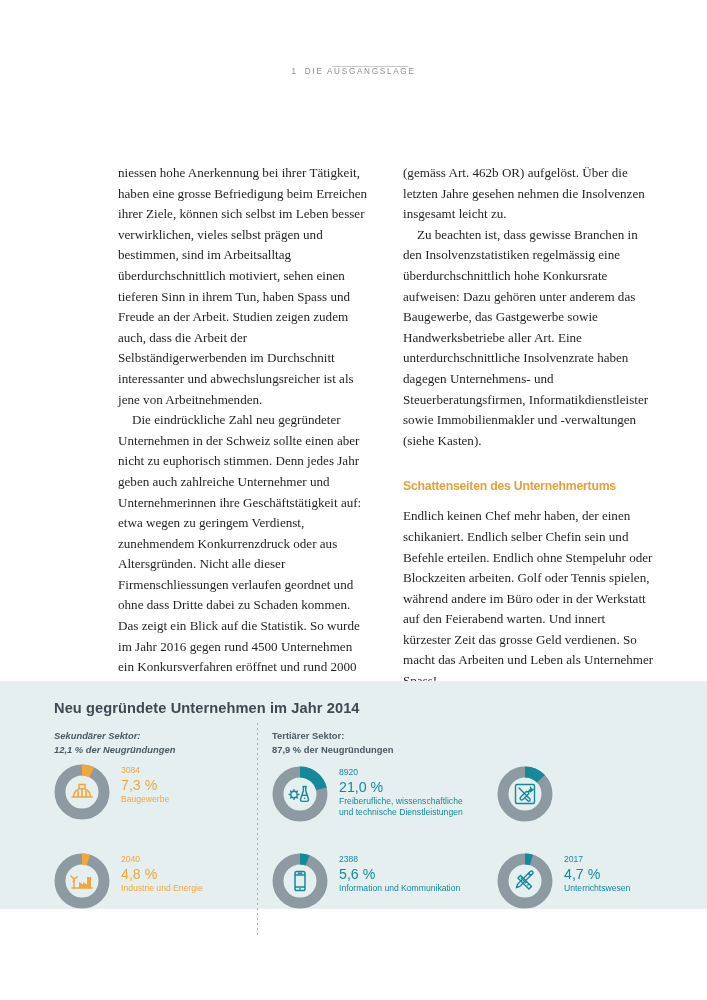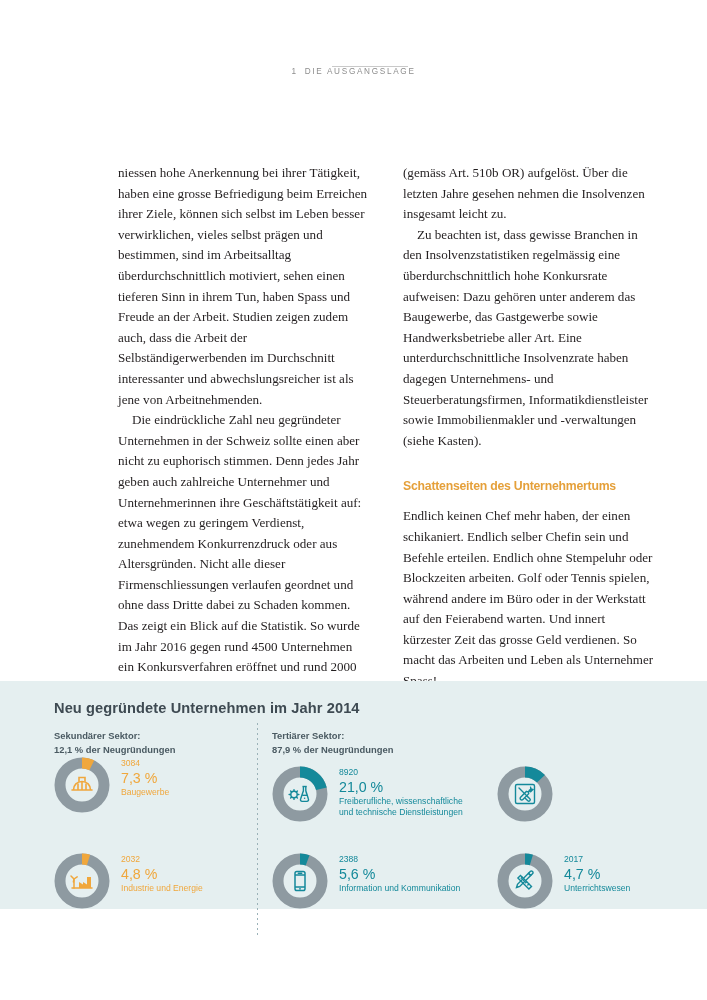--- a/index.html
+++ b/index.html
@@ -62,21 +62,21 @@
   }
   .panel-title{
     position:absolute;left:54px;top:19px;
     font-size:14.6px;font-weight:bold;color:#3e4a52;
     letter-spacing:0.1px;
   }
   .sector{
     position:absolute;
     font-size:9.4px;line-height:13.6px;color:#4a5a62;font-weight:bold;
   }
-  .sector.secondary{left:54px;top:48px;}
+  .sector.secondary{left:54px;top:48px;font-style:italic;}
   .sector.tertiary{left:272px;top:48px;}
   .sector .l2{font-weight:bold;}
 
   .divider{
     position:absolute;left:257px;top:42px;width:1px;height:215px;
     background-image:repeating-linear-gradient(to bottom,#9bb2b8 0 2px,transparent 2px 5px);
   }
 
   
   .item{position:absolute;display:flex;align-items:flex-start;}
@@ -87,21 +87,21 @@
     display:flex;align-items:center;justify-content:center;
   }
   .labels{margin-left:11px;padding-top:1px;}
   .count{font-size:8.6px;line-height:10px;margin-bottom:2px;}
   .pct{font-size:14.2px;font-weight:normal;line-height:16px;margin-bottom:1px;}
   .name{font-size:8.6px;line-height:10.7px;max-width:132px;}
 
   .orange .count,.orange .pct,.orange .name{color:#f0a73c;}
   .teal .count,.teal .pct,.teal .name{color:#14899a;}
 
-  .p-s1{left:54px;top:76px;}
+  .p-s1{left:54px;top:83px;}
   .p-s2{left:54px;top:172px;}
   .p-t1{left:272px;top:85px;}
   .p-t2{left:272px;top:172px;}
   .p-t3{left:497px;top:85px;}
   .p-t4{left:497px;top:172px;}
 </style>
 </head>
 <body>
 
 <div class="runhead">
@@ -113,21 +113,21 @@
 </div>
 
 <div class="columns">
 
   <div class="col">
     <p>niessen hohe Anerkennung bei ihrer Tätigkeit, haben eine grosse Befriedigung beim Erreichen ihrer Ziele, können sich selbst im Leben besser verwirklichen, vieles selbst prägen und bestimmen, sind im Arbeitsalltag überdurchschnittlich motiviert, sehen einen tieferen Sinn in ihrem Tun, haben Spass und Freude an der Arbeit. Studien zeigen zudem auch, dass die Arbeit der Selbständigerwerbenden im Durchschnitt interessanter und abwechslungsreicher ist als jene von Arbeitnehmenden.</p>
     <p class="indent">Die eindrückliche Zahl neu gegründeter Unternehmen in der Schweiz sollte einen aber nicht zu euphorisch stimmen. Denn jedes Jahr geben auch zahlreiche Unternehmer und Unternehmerinnen ihre Geschäftstätigkeit auf: etwa wegen zu geringem Verdienst, zunehmendem Konkurrenzdruck oder aus Altersgründen. Nicht alle dieser Firmenschliessungen verlaufen geordnet und ohne dass Dritte dabei zu Schaden kommen. Das zeigt ein Blick auf die Statistik. So wurde im Jahr 2016 gegen rund 4500 Unternehmen ein Konkursverfahren eröffnet und rund 2000 Firmen wurden wegen Organisationsmängeln</p>
   </div>
 
   <div class="col">
-    <p>(gemäss Art. 510b OR) aufgelöst. Über die letzten Jahre gesehen nehmen die Insolvenzen insgesamt leicht zu.</p>
+    <p>(gemäss Art. 462b OR) aufgelöst. Über die letzten Jahre gesehen nehmen die Insolvenzen insgesamt leicht zu.</p>
     <p class="indent">Zu beachten ist, dass gewisse Branchen in den Insolvenzstatistiken regelmässig eine überdurchschnittlich hohe Konkursrate aufweisen: Dazu gehören unter anderem das Baugewerbe, das Gastgewerbe sowie Handwerksbetriebe aller Art. Eine unterdurchschnittliche Insolvenzrate haben dagegen Unternehmens- und Steuerberatungsfirmen, Informatikdienstleister sowie Immobilienmakler und -verwaltungen (siehe Kasten).</p>
     <div class="subhead">Schattenseiten des Unternehmertums</div>
     <p>Endlich keinen Chef mehr haben, der einen schikaniert. Endlich selber Chefin sein und Befehle erteilen. Endlich ohne Stempeluhr oder Blockzeiten arbeiten. Golf oder Tennis spielen, während andere im Büro oder in der Werkstatt auf den Feierabend warten. Und innert kürzester Zeit das grosse Geld verdienen. So macht das Arbeiten und Leben als Unternehmer Spass!</p>
   </div>
 
 </div>
 
 <div class="panel">
 
   <div class="panel-title">Neu gegründete Unternehmen im Jahr 2014</div>
@@ -176,21 +176,21 @@
       <div class="glyph">
         <svg width="26" height="26" viewBox="0 0 26 26" fill="none" stroke="#f0a73c" stroke-width="1.5">
           <path d="M5 20V11" stroke-linecap="round"></path>
           <path d="M5 11l-3-3M5 11l3.2-2.2M5 11l-.6 3" stroke-linecap="round"></path>
           <path d="M10 20v-6l4 2.4V14l4 2.4V9h4v11z" fill="#f0a73c" stroke="none"></path>
           <path d="M3 20h20" stroke-linecap="round"></path>
         </svg>
       </div>
     </div>
     <div class="labels">
-      <div class="count">2032</div>
+      <div class="count">2040</div>
       <div class="pct">4,8 %</div>
       <div class="name">Industrie und Energie</div>
     </div>
   </div>
 
   <div class="item teal p-t1">
     <div class="donut">
       <svg width="56" height="56" viewBox="0 0 56 56">
         <circle cx="28" cy="28" r="22" fill="none" stroke="#8e9aa1" stroke-width="11"></circle>
         <circle class="arc" cx="28" cy="28" r="22" fill="none" stroke="#14899a" stroke-width="11" stroke-dasharray="29.028316119169684 109.2017606387812" transform="rotate(-90 28 28)"></circle>

